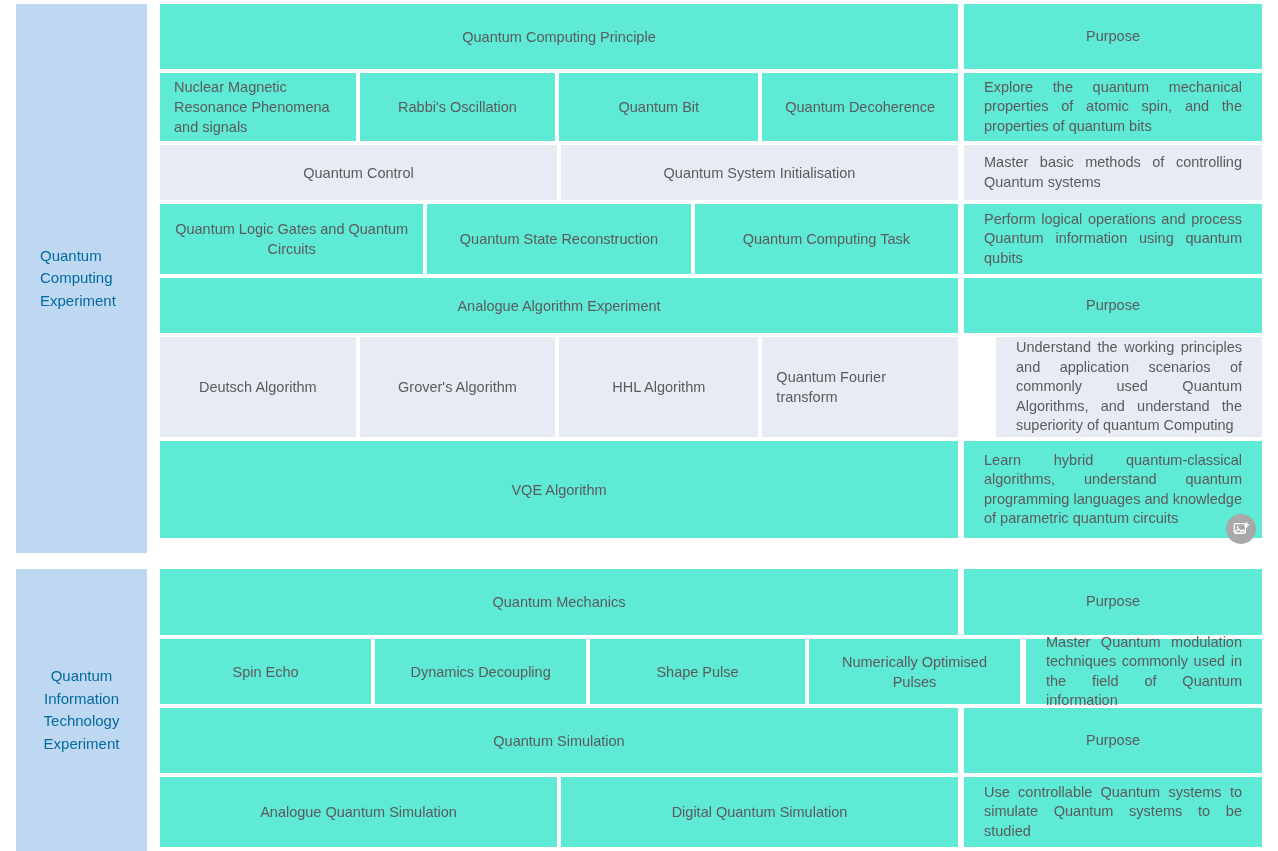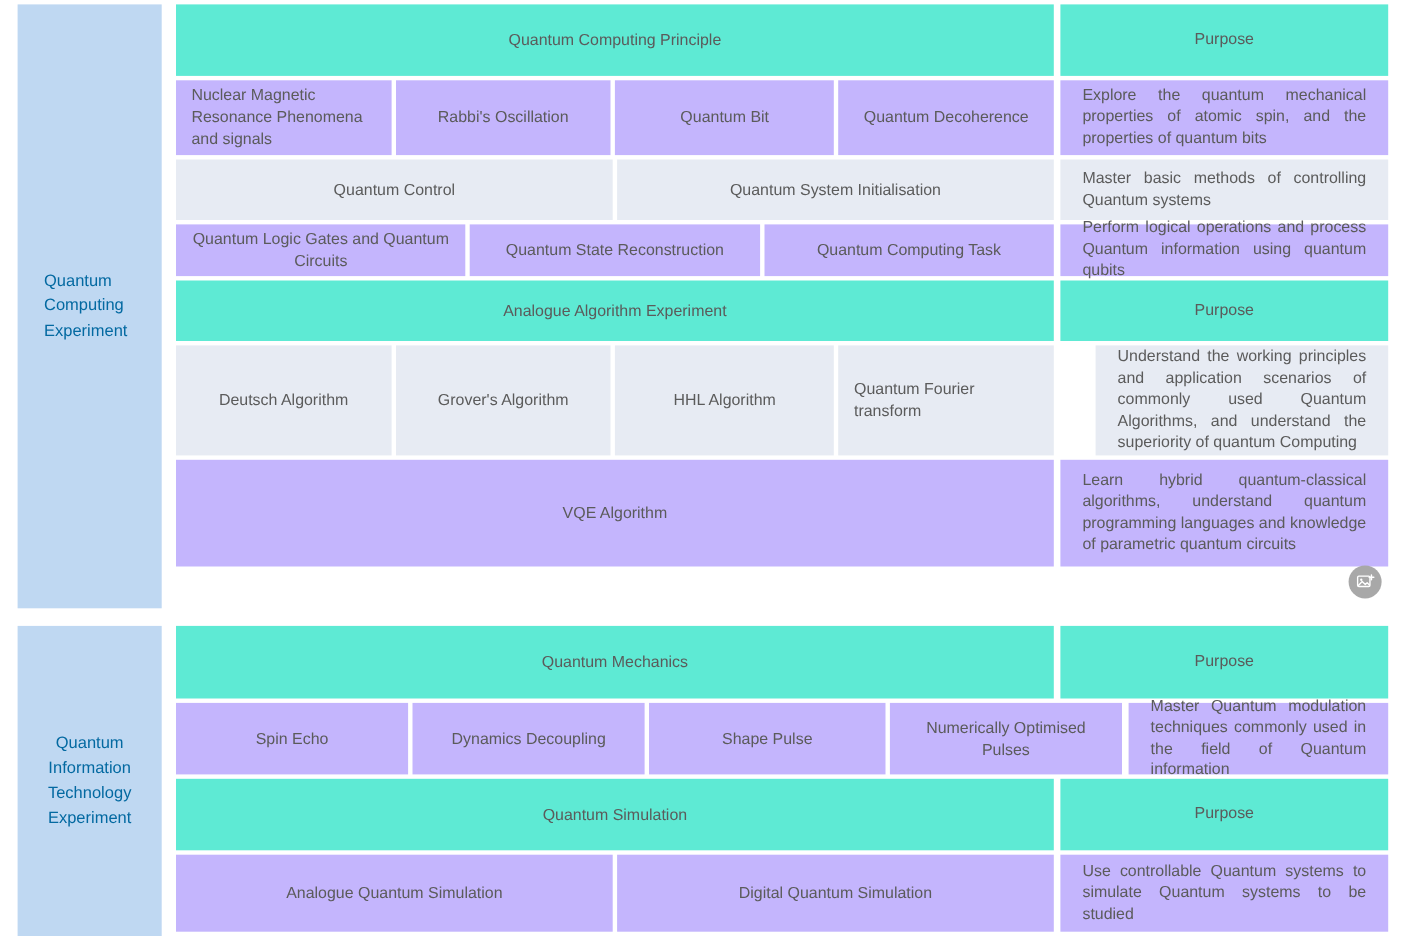--- a/index.html
+++ b/index.html
@@ -77,21 +77,21 @@
     color: #5b5b5b;
     padding: 6px 14px;
   }
   .cell + .cell { margin-left: 4px; }
 
   .cell .txt { width: 100%; }
 
   
   .tone-head  { background: #5eead4; }
   .tone-grey  { background: #e7ebf3; }
-  .tone-light { background: #c4b5fd; }
+  .tone-light { background: #5eead4; }
 
   .align-center .txt { text-align: center; }
   .align-left   .txt { text-align: left;  }
 
   
   .purpose-col {
     flex: 0 0 auto;
     box-sizing: border-box;
     margin-left: 6px;
     display: flex;
@@ -186,21 +186,21 @@
             <span class="txt">Quantum System Initialisation</span>
           </div>
         </div>
         <div class="purpose-col" style="width:298px;">
           <div class="purpose-cell tone-grey">
             <span class="txt">Master basic methods of controlling Quantum systems</span>
           </div>
         </div>
       </div>
 
-      <div class="row" style="height:47px;">
+      <div class="row" style="height:70px;">
         <div class="main-col">
           <div class="cell tone-light align-center" style="flex:262 1 0;">
             <span class="txt">Quantum Logic Gates and Quantum Circuits</span>
           </div>
           <div class="cell tone-light align-center" style="flex:262 1 0;">
             <span class="txt">Quantum State Reconstruction</span>
           </div>
           <div class="cell tone-light align-center" style="flex:262 1 0;">
             <span class="txt">Quantum Computing Task</span>
           </div>

